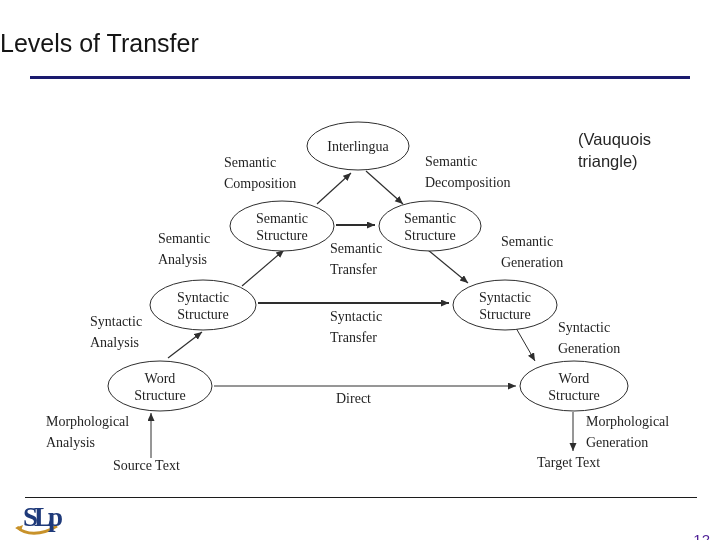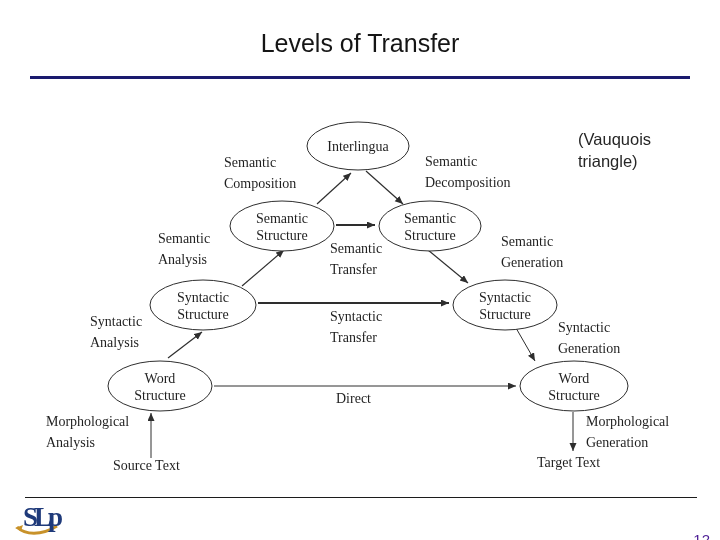--- a/index.html
+++ b/index.html
@@ -1,19 +1,19 @@
 <!DOCTYPE html>
 <html><head>
 <meta charset="utf-8">
 <style>
   * { margin:0; padding:0; box-sizing:border-box; }
   html,body { width:720px; height:540px; }
   body { background:#fff; font-family:"Liberation Sans", sans-serif; position:relative; overflow:hidden; }
   .slide { position:absolute; inset:0; background:#fff; }
-  .title { position:absolute; top:29px; left:0; width:100%; text-align:center;
+  .title { position:absolute; top:29px; left:0; width:100%; text-align:left;
            font-size:25px; color:#151515; font-family:"Liberation Sans", sans-serif; }
   .title-rule { position:absolute; top:76px; left:30px; width:660px; height:3px; background:#1a1a6e; }
   .diagram { position:absolute; top:0; left:0; width:720px; height:540px; }
   .footer-rule { position:absolute; top:497px; left:25px; width:672px; height:1px; background:#1c1c1c; }
   .page-number { position:absolute; top:531px; right:10px; font-size:15px; color:#4c1d95; }
   .logo { position:absolute; top:498px; left:15px; width:52px; height:42px; }
 
   .edge { stroke:#2e2e2e; fill:none; }
   .edge.thin { stroke-width:1; }
   .edge.mid  { stroke-width:1.2; }

